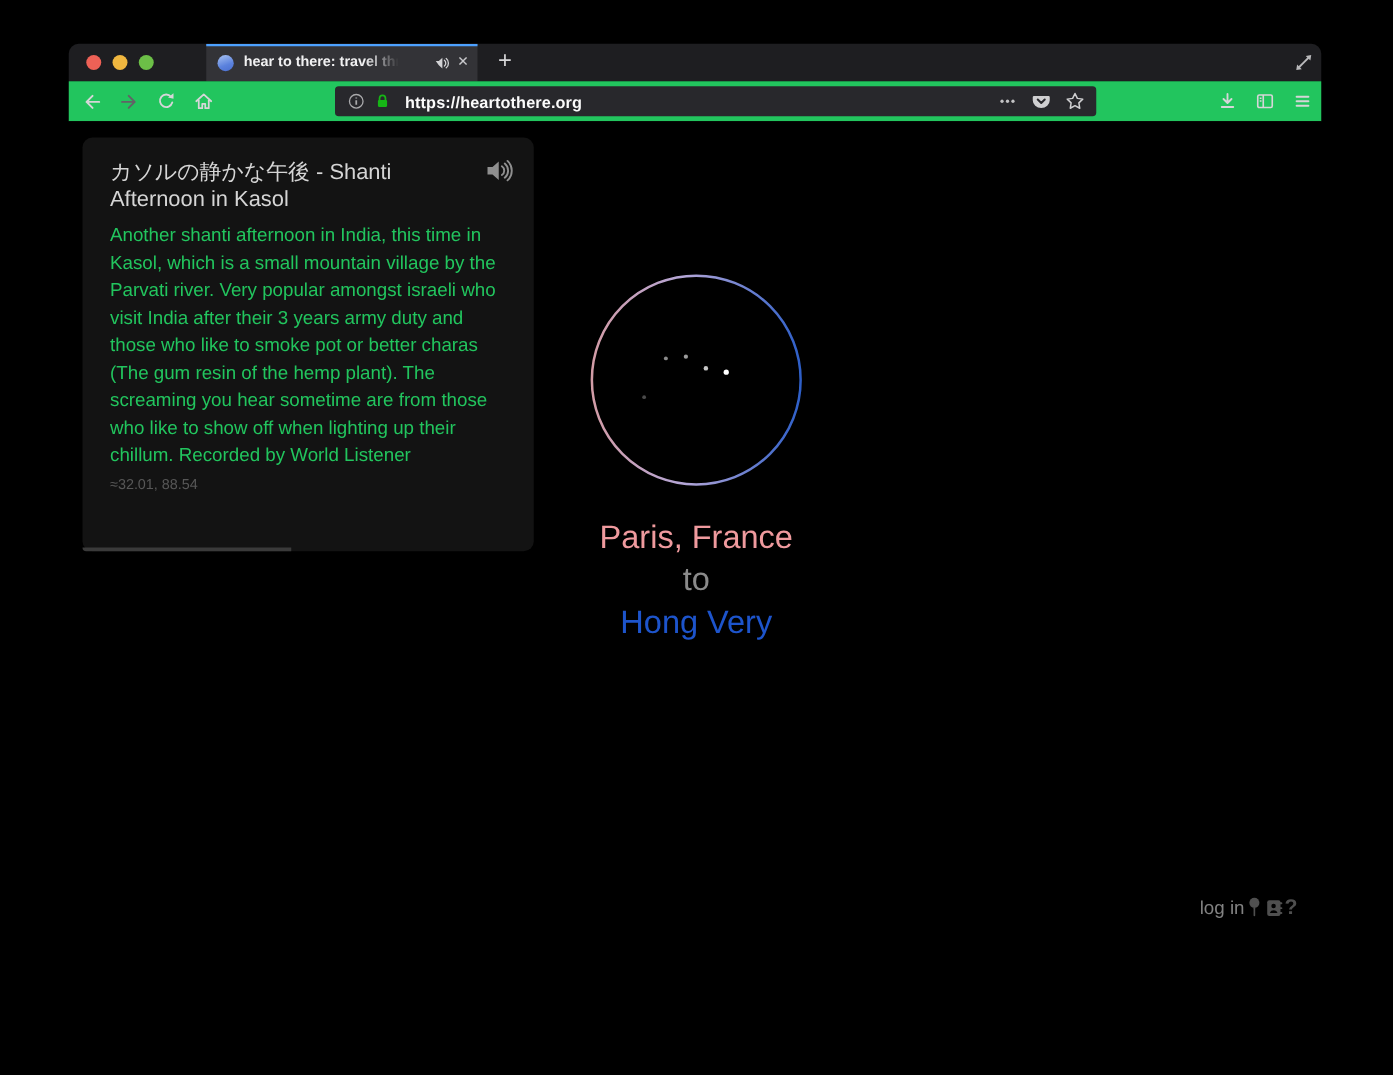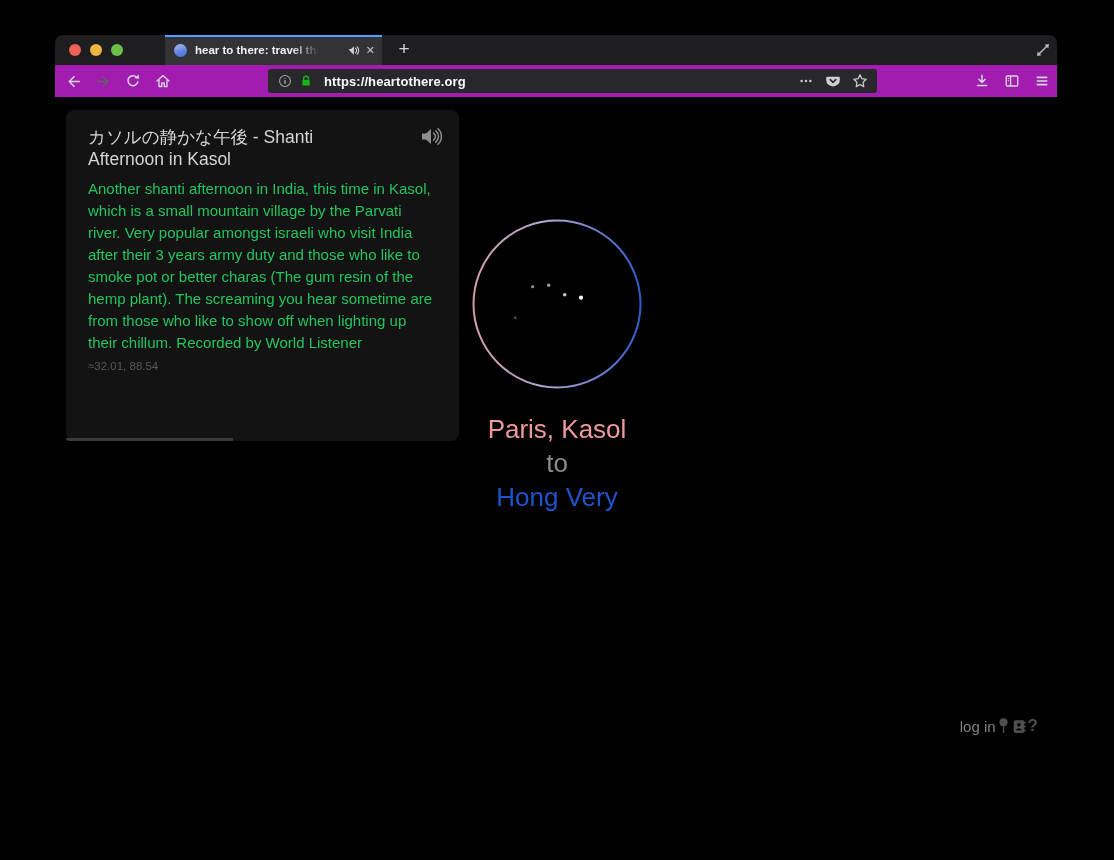--- a/index.html
+++ b/index.html
@@ -21,34 +21,34 @@
              overflow:hidden;max-width:124px;flex:none;
              -webkit-mask-image:linear-gradient(90deg,#000 78%,transparent);
              mask-image:linear-gradient(90deg,#000 78%,transparent);}
   .tab-sound{margin-left:auto;flex:none;display:flex;align-items:center;}
   .tab-close{flex:none;margin:0 7px 0 6px;font-size:11px;color:#c9c9cc;line-height:30px;cursor:default;}
   .newtab{position:absolute;left:338px;top:0;width:22px;height:30px;color:#d6d6d8;font-size:19px;
           font-weight:400;text-align:center;line-height:28px;}
   .resize{position:absolute;right:6px;top:7px;width:16px;height:16px;}
 
   
-  .navbar{position:relative;height:32px;background:#a21caf;padding-left:48px;}
+  .navbar{position:relative;height:32px;background:#22c55e;padding-left:48px;}
   .nav-left{position:absolute;left:3px;top:0;display:flex;}
   .nav-btn{width:30px;height:32px;display:flex;align-items:center;justify-content:center;}
   .urlbar{position:absolute;left:213px;top:4px;width:609px;height:24px;background:#28282c;
           border-radius:3px;display:flex;align-items:center;box-sizing:border-box;padding:0 4px 0 7px;}
   .url-text{margin-left:7px;font-size:13px;font-weight:700;color:#fbfbfb;letter-spacing:.1px;}
   .url-right{margin-left:auto;display:flex;align-items:center;}
   .url-right .nav-btn{width:27px;height:24px;}
   .nav-right{position:absolute;right:0;top:0;display:flex;}
 
   
   .content{position:absolute;left:0;top:62px;width:1002px;height:763px;background:#000;}
 
-  .card{position:absolute;left:11px;top:13px;width:393px;height:331px;background:#131313;
+  .card{position:absolute;left:11px;top:13px;width:361px;height:331px;background:#131313;
         border-radius:8px;box-sizing:border-box;padding:17px 22px 0 22px;}
   .card-title{font-size:17.5px;line-height:21.5px;color:#d5d5d5;font-weight:400;width:278px;}
   .card-speaker{position:absolute;right:15px;top:16px;}
   .card-desc{margin-top:8px;font-size:15px;line-height:22px;color:#22c55e;}
   .card-coords{margin-top:6px;font-size:11.5px;color:#575757;}
   .card-progress{position:absolute;left:0;bottom:0;height:3px;width:167px;background:#3a3a3a;
                  border-radius:0 0 0 8px;}
 
   .globe{position:absolute;left:416px;top:121px;width:172px;height:172px;}
 
@@ -210,21 +210,21 @@
       <g>
           <circle cx="61.7" cy="68.7" r="1.6" fill="#8a8a8a"></circle>
           <circle cx="77.7" cy="67.3" r="1.7" fill="#9c9c9c"></circle>
           <circle cx="93.7" cy="76.7" r="1.8" fill="#c6c6c6"></circle>
           <circle cx="110" cy="79.7" r="2.1" fill="#ffffff"></circle>
           <circle cx="44.3" cy="99.7" r="1.5" fill="#4a4a4a"></circle>
         </g>
     </svg>
 
     <div class="route">
-      <div class="route-from" style="color: rgb(239, 154, 158);">Paris, Kasol</div>
+      <div class="route-from" style="color: rgb(239, 154, 158);">Paris, France</div>
       <div class="route-conn">to</div>
       <div class="route-to" style="color: rgb(29, 84, 203);">Hong Very</div>
     </div>
 
     <div class="footer">
       <span class="login">log in</span>
       <span class="f-icon">
         <svg width="15" height="19" viewBox="0 0 16 20" fill="#4f4f4f">
           <circle cx="8" cy="5.5" r="4.3"></circle>
           <rect x="7.3" y="9.5" width="1.4" height="7.5" rx="0.7"></rect>

